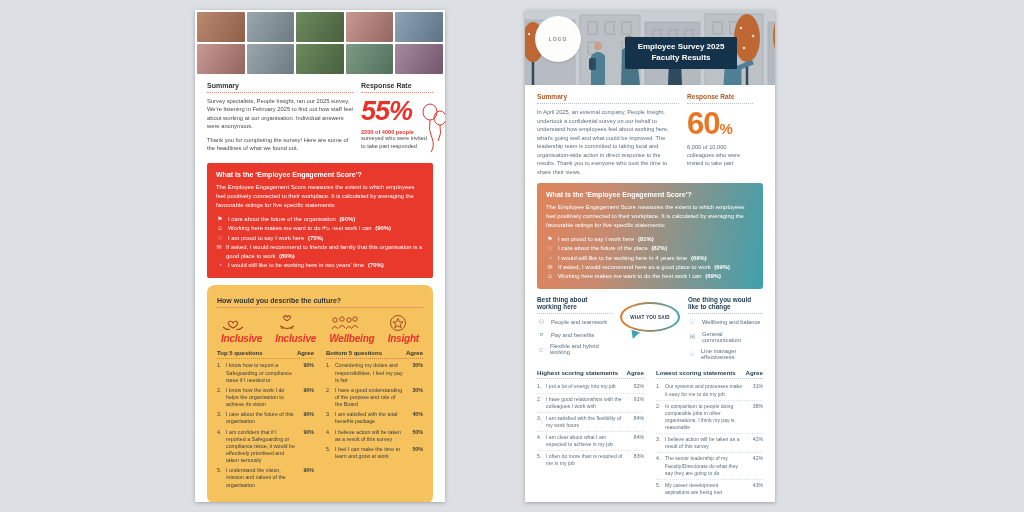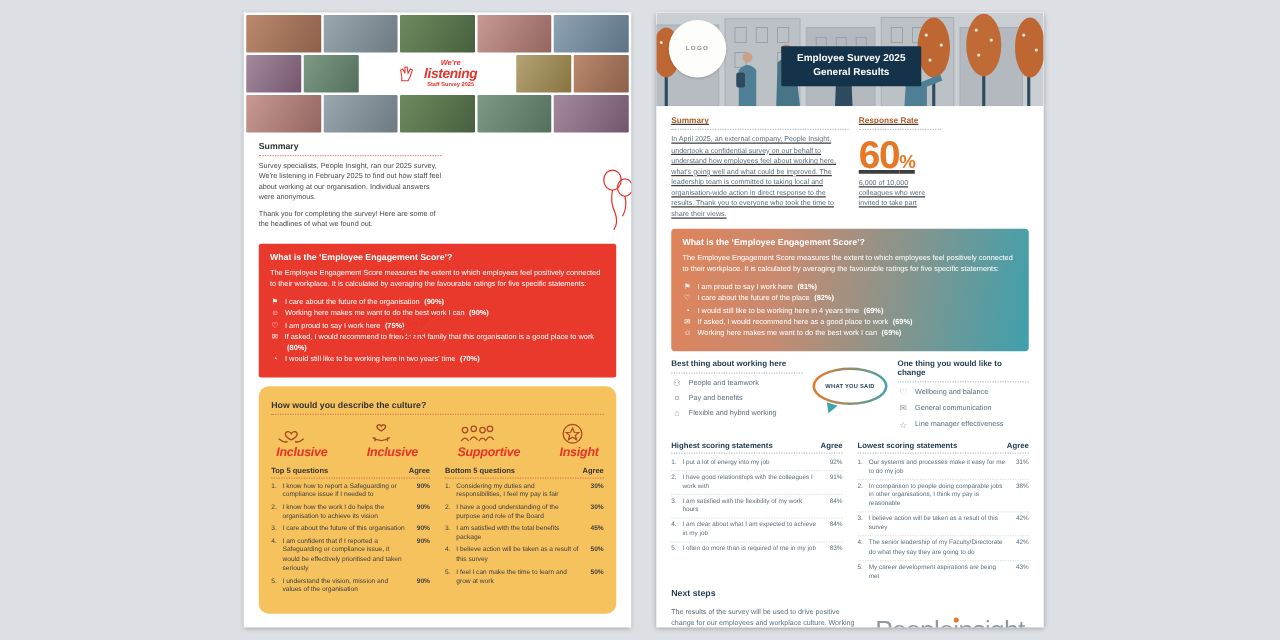--- a/index.html
+++ b/index.html
@@ -5,21 +5,21 @@
   * { margin:0; padding:0; box-sizing:border-box; }
   html,body { width:1024px; height:512px; }
   body {
     background:#dce0e4;
     font-family:"Liberation Sans", sans-serif;
     position:relative;
     overflow:hidden;
     color:#3d3d3d;
   }
   .page {
-    position:absolute; top:10px; width:310px; height:492px;
+    position:absolute; top:10px; width:250px; height:492px;
     background:#ffffff; box-shadow:0 1px 4px rgba(0,0,0,.28);
     overflow:hidden;
   }
   #left-page { left:195px; }
   #right-page { left:525px; }
 
   
   .collage { display:flex; flex-direction:column; gap:2px; padding:2px 2px 0 2px; }
   .c-row { display:flex; gap:2px; height:30px; }
   .c-row > div { flex:1; border-radius:1px; }
@@ -96,21 +96,21 @@
     background:#fdfdfc; display:flex; align-items:center; justify-content:center;
     box-shadow:0 1px 2px rgba(0,0,0,.15); z-index:3;
   }
   .logo-circle span { font-size:5px; letter-spacing:1px; color:#8a8f94; font-weight:bold; }
   .title-box {
     position:absolute; left:100px; top:27px; width:112px; padding:5px 6px;
     background:#14324a; color:#fff; text-align:center; z-index:3; border-radius:1px;
   }
   .title-box div { font-size:8px; font-weight:bold; line-height:1.35; }
 
-  .rp-body { padding:8px 12px 0 12px;text-decoration:underline; }
+  .rp-body { padding:8px 12px 0 12px; }
   .r-sum-grid { display:flex; gap:8px; }
   .r-sum-col { flex:0 0 142px; }
   .r-stat1 { flex:0 0 66px; }
   .r-stat2 { flex:1; }
   .r-head { font-size:6.6px; font-weight:bold; color:#b05a25; padding-bottom:3px;
             border-bottom:1px dotted #b9c2c8; margin-bottom:4px; }
   .r-par { font-size:5.7px; line-height:1.5; color:#5b6f7e; }
   .big-orange { font-size:31px; font-weight:700; color:#e87725; line-height:1.05; letter-spacing:-1px; }
   .big-orange .pct-sm { font-size:15px; font-weight:700; }
   .r-stat-det { font-size:5.7px; color:#5b6f7e; line-height:1.45; margin-top:2px; }
@@ -176,52 +176,40 @@
 
   <div class="collage">
     <div class="c-row">
       <div class="ph1"></div>
       <div class="ph3"></div>
       <div class="ph2"></div>
       <div class="ph4"></div>
       <div class="ph7"></div>
     </div>
     <div class="c-row">
-      <div class="ph6"></div>
-      <div class="ph5"></div>
-      <div class="listen-tile">
-        <svg width="17" height="17" viewBox="0 0 20 20">
-          <g fill="none" stroke="#e8332a" stroke-width="1">
-            <path d="M4 16 L10 16 L12 12 L14 6 L12 5 L10 9 L9 3 L7 3 L7 9 L5 5 L3 6 L4 12 Z"></path>
-          </g>
-        </svg>
-        <div class="listen-text">
-          <div class="listen-pre">We're</div>
-          <div class="listen-main">listening</div>
-          <div class="listen-sub">Staff Survey 2025</div>
-        </div>
-      </div>
-      <div class="ph8"></div>
-      <div class="ph1"></div>
-    </div>
-    <div class="c-row">
       <div class="ph4"></div>
       <div class="ph3"></div>
       <div class="ph2"></div>
       <div class="ph5"></div>
       <div class="ph6"></div>
     </div>
   </div>
 
   <div class="lp-body">
     <div class="sum-grid">
       <div class="sum-col">
         <div class="l-head">Summary</div>
         <div class="l-par">Survey specialists, People Insight, ran our 2025 survey, We're listening in February 2025 to find out how staff feel about working at our organisation. Individual answers were anonymous.</div>
         <div class="l-par">Thank you for completing the survey! Here are some of the headlines of what we found out.</div>
+      </div>
+      <div class="stat-col">
+        <div class="l-head">Response Rate</div>
+        <div class="big-red">55%</div>
+        <div class="stat-hl">2200 of 4000 people</div>
+        <div class="stat-det">surveyed who were invited to take part responded</div>
       </div>
     </div>
     <svg id="balloons-icon" class="doodle" width="26" height="52" viewBox="0 0 26 52">
       <g fill="none" stroke="#e8332a" stroke-width="1">
         <ellipse cx="9" cy="10" rx="7" ry="8"></ellipse>
         <ellipse cx="19" cy="16" rx="6" ry="7"></ellipse>
         <path d="M9 18 q-2 10 2 18 q3 8 -1 14"></path>
         <path d="M19 23 q2 9 -2 16"></path>
       </g>
     </svg>
@@ -291,21 +279,21 @@
       <div class="culture-item">
         <svg width="30" height="18" viewBox="0 0 30 18">
           <g fill="none" stroke="#a84a22" stroke-width="1">
             <circle cx="6" cy="6" r="2.2"></circle>
               <circle cx="13" cy="5" r="2.2"></circle>
               <circle cx="20" cy="6" r="2.2"></circle>
               <circle cx="26" cy="5" r="2.2"></circle>
             <path d="M3 15 q3-5 6 0 M10 14 q3-5 6 0 M17 15 q3-5 6 0 M23 14 q3-5 6 0"></path>
           </g>
         </svg>
-        <div class="culture-word">Supportive</div>
+        <div class="culture-word">Wellbeing</div>
       </div>
       <div class="culture-item">
         <svg width="20" height="18" viewBox="0 0 20 18">
           <g fill="none" stroke="#a84a22" stroke-width="1">
             <circle cx="10" cy="9" r="7.5"></circle>
             <path d="M10 4.5 L11.4 7.8 L15 8 L12.3 10.3 L13.2 13.7 L10 11.8 L6.8 13.7 L7.7 10.3 L5 8 L8.6 7.8 Z"></path>
           </g>
         </svg>
         <div class="culture-word">Insight</div>
       </div>
@@ -459,21 +447,21 @@
         <path d="M143 75 L144 50 q6 -6 12 0 L157 75" fill="#2e4a5f"></path>
         <circle cx="208" cy="52" r="4" fill="#caa08a"></circle>
         <path d="M201 75 L202 60 q6 -6 12 0 L214 75 M213 58 L228 52" stroke="#4f7f95" stroke-width="5" fill="#4f7f95"></path>
       </g>
     </svg>
     <div class="logo-circle">
       <span>LOGO</span>
     </div>
     <div class="title-box">
       <div>Employee Survey 2025</div>
-      <div>General Results</div>
+      <div>Faculty Results</div>
     </div>
   </div>
 
   <div class="rp-body">
     <div class="r-sum-grid">
       <div class="r-sum-col">
         <div class="r-head">Summary</div>
         <div class="r-par">In April 2025, an external company, People Insight, undertook a confidential survey on our behalf to understand how employees feel about working here, what's going well and what could be improved. The leadership team is committed to taking local and organisation-wide action in direct response to the results. Thank you to everyone who took the time to share their views.</div>
       </div>
       <div class="r-stat1">

